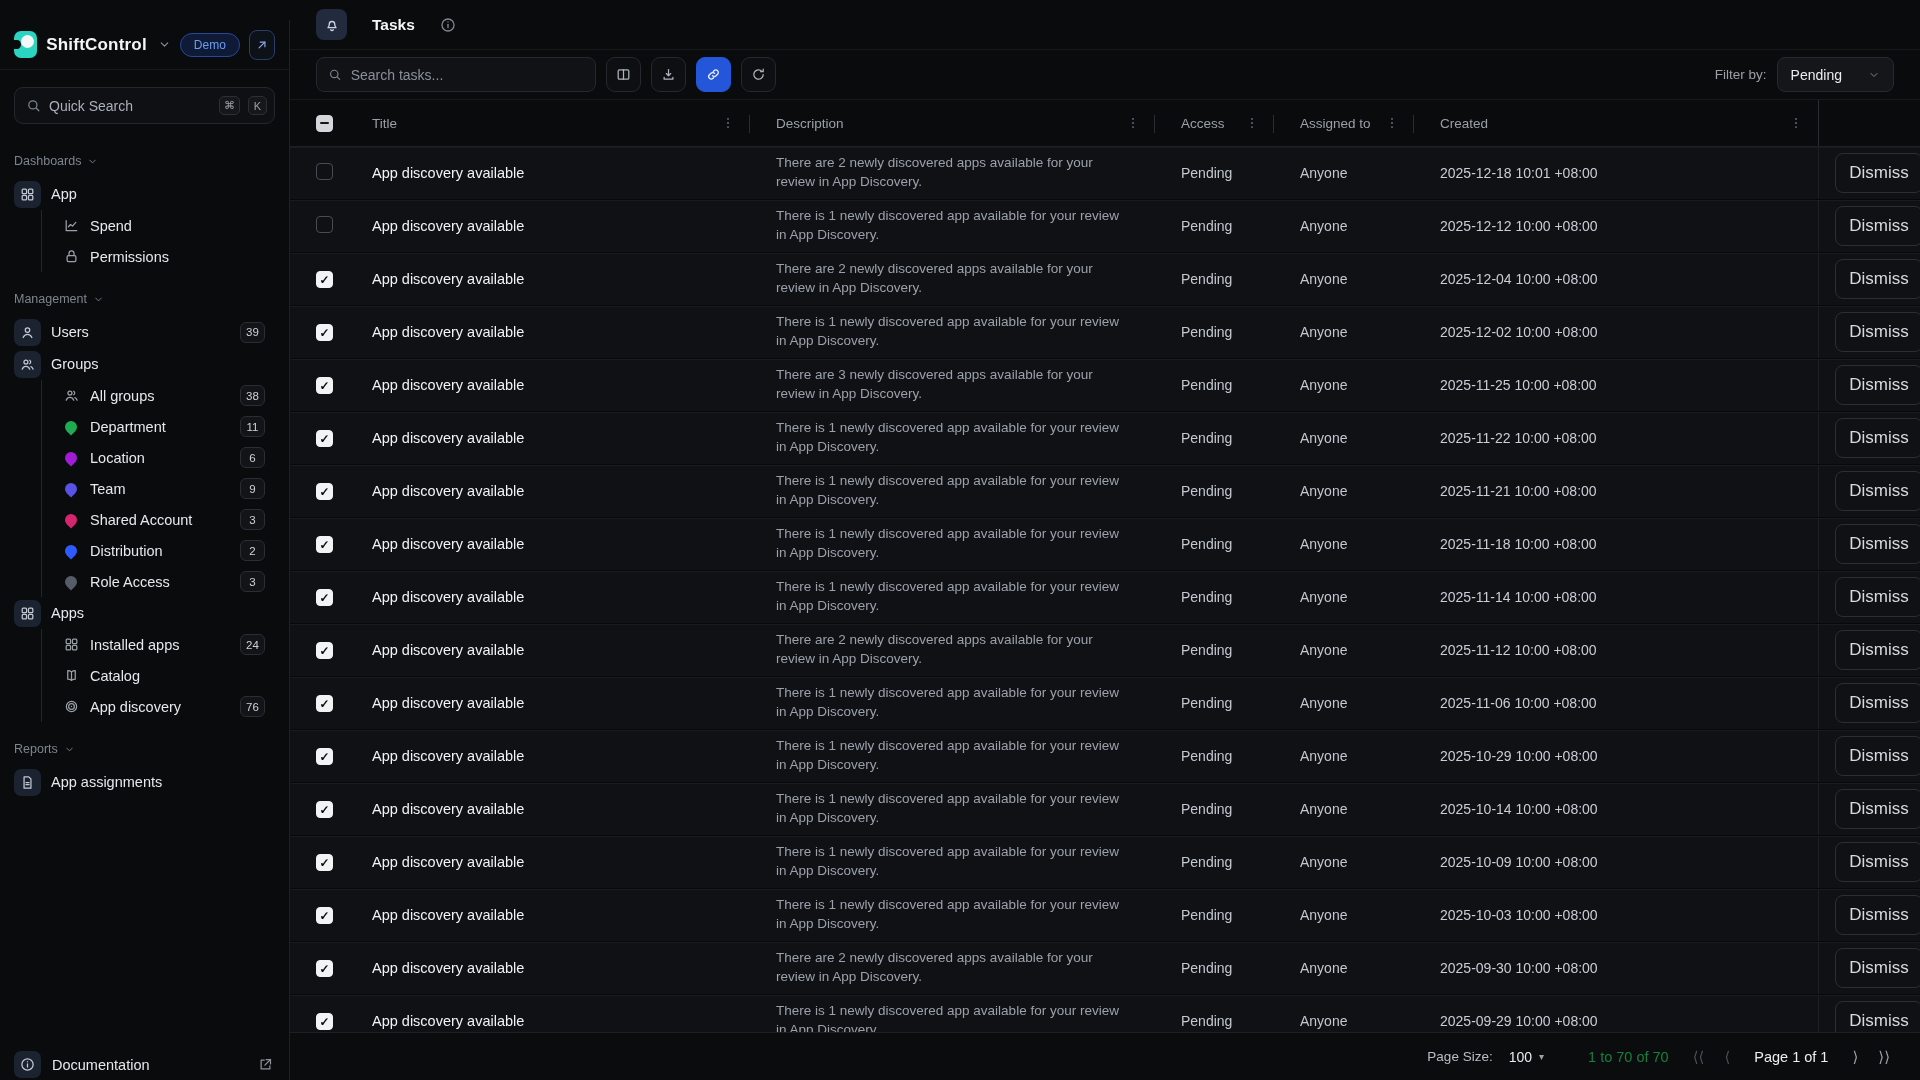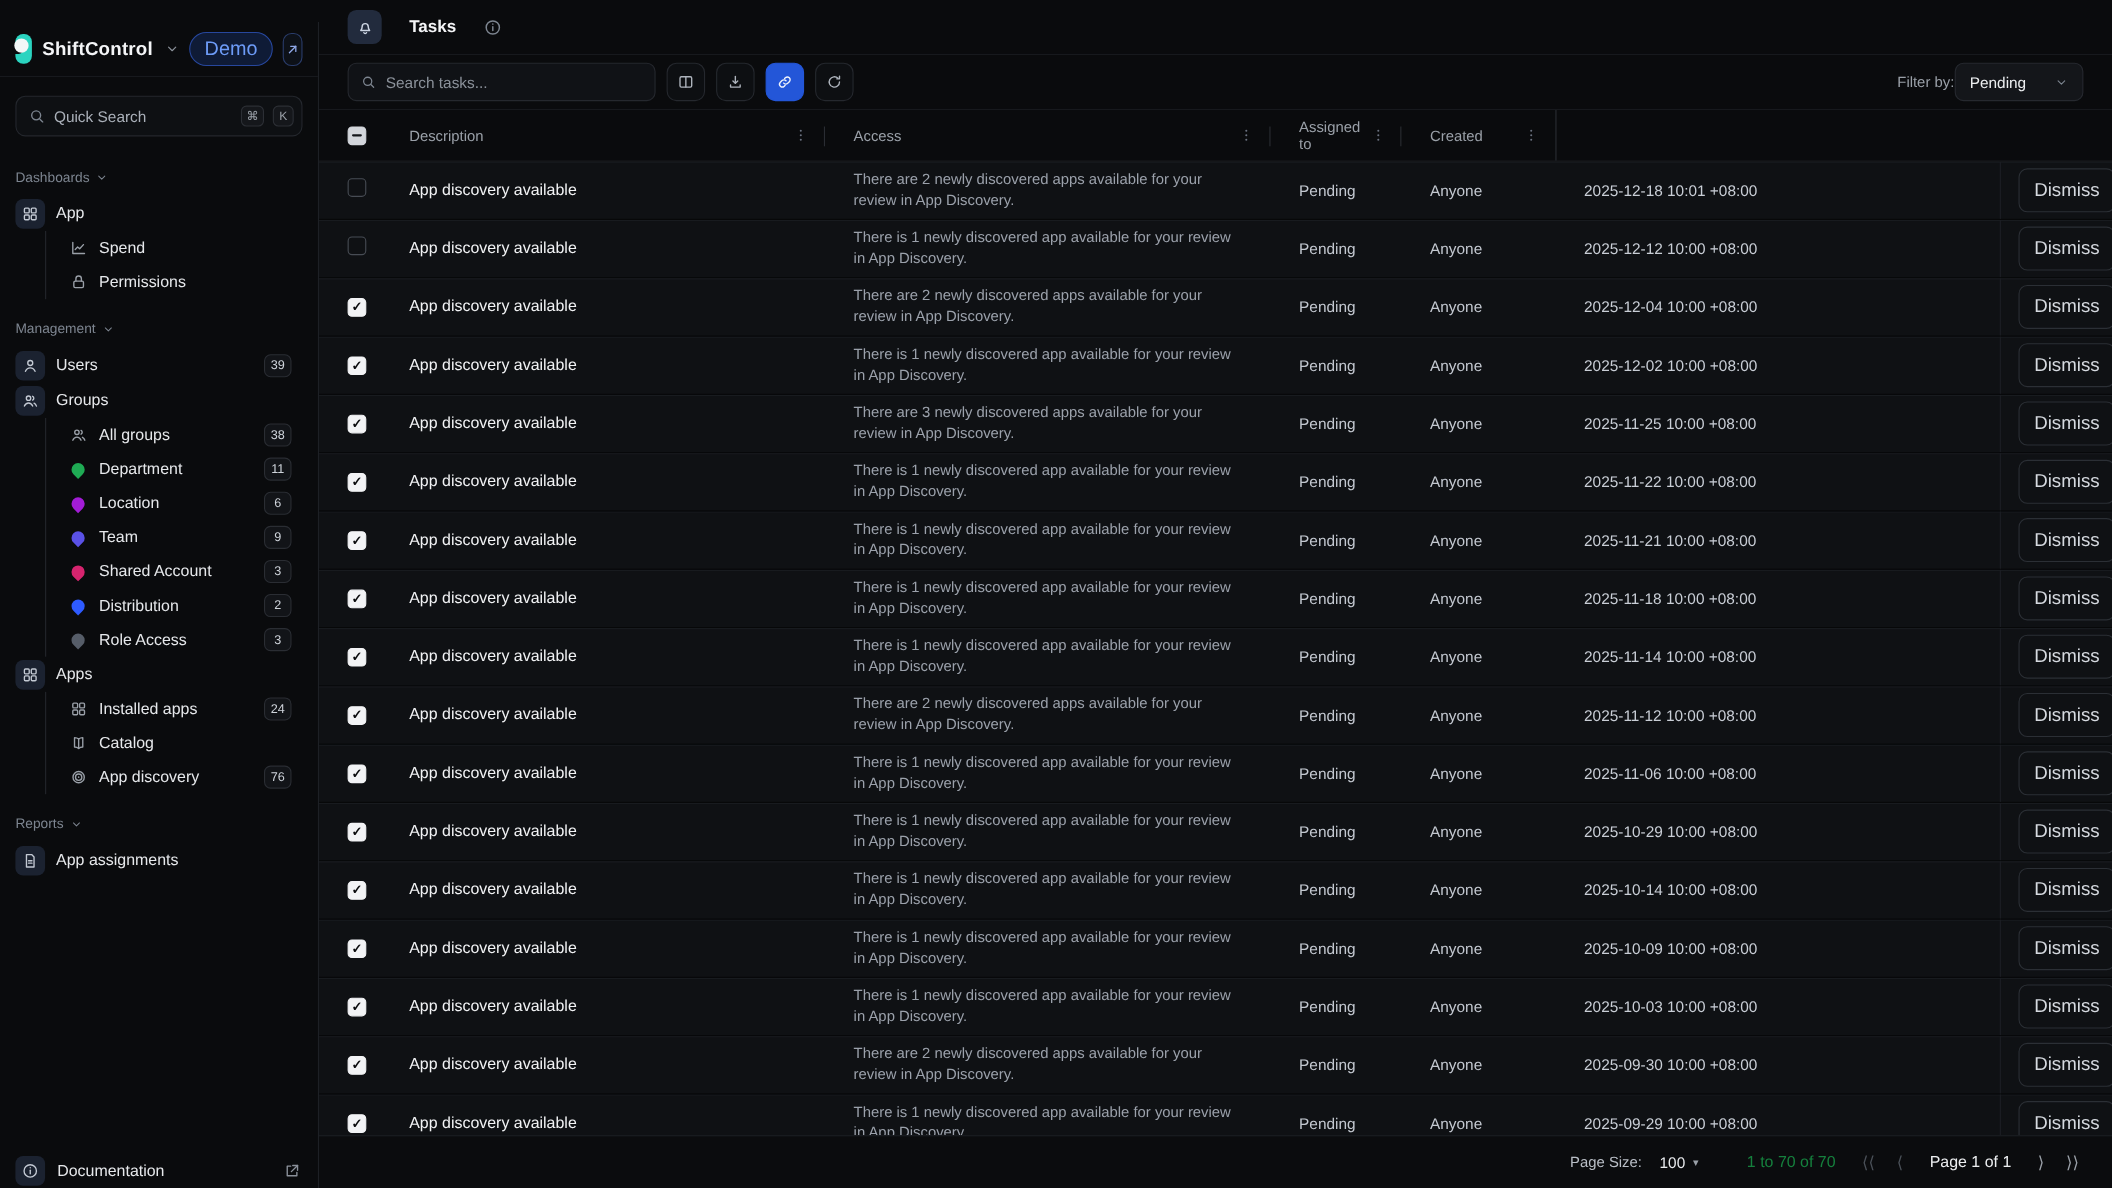--- a/index.html
+++ b/index.html
@@ -14,21 +14,21 @@
   .ic { stroke:currentColor; fill:none; stroke-width:2; stroke-linecap:round; stroke-linejoin:round; }
 
   
   .sidebar { width:290px; min-width:290px; height:1080px; border-right:1px solid #1d2025; display:flex; flex-direction:column; background:#0a0b0d;margin-top:20px; }
   .side-top { height:50px; border-bottom:1px solid #17191d; display:flex; align-items:center; padding:0 14px; gap:9px; }
   .logo { width:27px; height:27px; border-radius:7px; background:#2bd4c0; position:relative; }
   .logo::after { content:""; position:absolute; right:3px; top:4px; width:13px; height:13px; border-radius:50%; background:#f3f7f7; }
   .logo::before { content:""; position:absolute; left:-1px; top:9px; width:8px; height:9px; border-radius:0 50% 50% 0; background:#0a0b0d; }
   .brand-name { font-size:17px; font-weight:bold; color:#f4f5f7; letter-spacing:.2px; }
   .brand-caret { color:#8b919a; margin-left:2px; }
-  .env-badge { margin-left:auto; font-size:18px; color:#6d9bf7; background:#0f1b36; border:1px solid #27479d; border-radius:999px; padding:4px 13px; }
+  .env-badge { margin-left:auto; font-size:12px; color:#6d9bf7; background:#0f1b36; border:1px solid #27479d; border-radius:999px; padding:4px 13px; }
   .panel-btn { width:30px; height:30px; border-radius:8px; border:1px solid #2a3d6b; background:#0d1118; color:#8fa8e8; display:flex; align-items:center; justify-content:center; cursor:pointer; }
 
   .quick-search { margin:17px 14px 6px 14px; height:37px; background:#0e1013; border:1px solid #24272d; border-radius:9px; display:flex; align-items:center; padding:0 7px 0 11px; gap:8px; color:#7d8590; }
   .quick-search .qs-text { font-size:14px; color:#aab0b9; flex:1; }
   .kbd { min-width:19px; height:19px; border:1px solid #2c2f35; border-radius:5px; background:#15171b; color:#9aa0a8; font-size:11px; display:flex; align-items:center; justify-content:center; padding:0 4px; }
 
   .nav { flex:1; overflow:hidden; padding:4px 24px 0 14px; }
   .sec-head { display:flex; align-items:center; gap:6px; margin:20px 0 10px 0; color:#7d8590; font-size:12.5px; cursor:pointer; }
   .sec-head .ch { color:#7d8590; }
   .nav-item { display:flex; align-items:center; gap:10px; min-height:32px; padding:2px 0; color:#e6e8eb; font-size:14.5px; cursor:pointer; border-radius:7px; }
@@ -50,21 +50,21 @@
   .bell-box { width:31px; height:31px; border-radius:8px; background:#222b3d; color:#cdd5e3; display:flex; align-items:center; justify-content:center; }
   .page-title { font-size:15.5px; font-weight:bold; color:#f4f5f7; }
   .info-ic { color:#7d8590; }
 
   .toolbar { height:50px; border-bottom:1px solid #17191d; display:flex; align-items:center; padding:0 26px; gap:10px; }
   .search-box { width:280px; height:35px; background:#101216; border:1px solid #25282e; border-radius:8px; display:flex; align-items:center; gap:9px; padding:0 11px; color:#7d8590; }
   .search-box input { background:transparent; border:none; outline:none; color:#d6dae0; font-size:14px; width:100%; font-family:inherit; }
   .search-box input::placeholder { color:#8b919a; }
   .tool-btn { width:35px; height:35px; border-radius:9px; border:1px solid #25282e; background:#0d0f12; color:#aeb4bd; display:flex; align-items:center; justify-content:center; cursor:pointer; }
   .tool-btn.active { background:#2356d8; border-color:#2356d8; color:#eef2fb; }
-  .filter-wrap { margin-left:auto; display:flex; align-items:center; }
+  .filter-wrap { margin-left:auto; display:flex; align-items:center; gap:10px; }
   .filter-label { color:#9aa0a8; font-size:13.5px; }
   .filter-select { height:35px; background:#14161a; border:1px solid #26292f; border-radius:8px; display:flex; align-items:center; gap:26px; padding:0 13px; font-size:14px; color:#eceef0; cursor:pointer; }
   .filter-select .ch { color:#7d8590; }
 
   
   .grid-cols { display:grid; grid-template-columns:56px 404px 405px 119px 140px 404px 102px; }
   .thead { height:47px; border-bottom:1px solid #1c1f24; align-items:center; }
   .hcell { display:flex; align-items:center; height:100%; padding-left:26px; position:relative; color:#9aa0a8; font-size:13.5px; }
   .hcell .menu-dots { margin-left:auto; margin-right:14px; color:#6b7280; cursor:pointer; width:16px; display:flex; justify-content:center; }
   .hcell.divider::after { content:""; position:absolute; right:0; top:15px; height:18px; width:1px; background:#2a2d33; }
@@ -404,20 +404,30 @@
         </span>
       </div>
     </div>
   </div>
 
   <div class="thead grid-cols">
     <div class="h-check">
       <span class="checkbox indeterminate"></span>
     </div>
     <div class="hcell divider">
+      <span>Title</span>
+      <span class="menu-dots">
+        <svg width="14" height="14" viewBox="0 0 24 24" fill="currentColor">
+            <circle cx="12" cy="5" r="1.6"></circle>
+            <circle cx="12" cy="12" r="1.6"></circle>
+            <circle cx="12" cy="19" r="1.6"></circle>
+          </svg>
+      </span>
+    </div>
+    <div class="hcell divider">
       <span>Description</span>
       <span class="menu-dots">
         <svg width="14" height="14" viewBox="0 0 24 24" fill="currentColor">
             <circle cx="12" cy="5" r="1.6"></circle>
             <circle cx="12" cy="12" r="1.6"></circle>
             <circle cx="12" cy="19" r="1.6"></circle>
           </svg>
       </span>
     </div>
     <div class="hcell divider">

